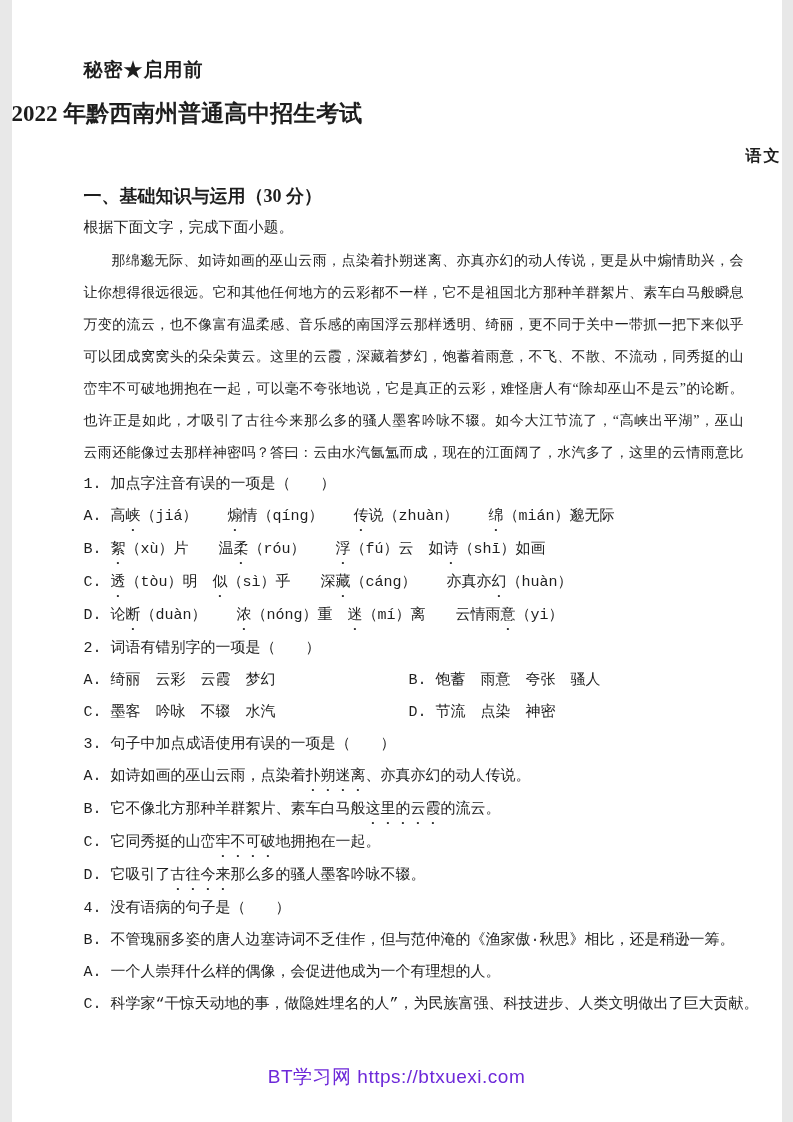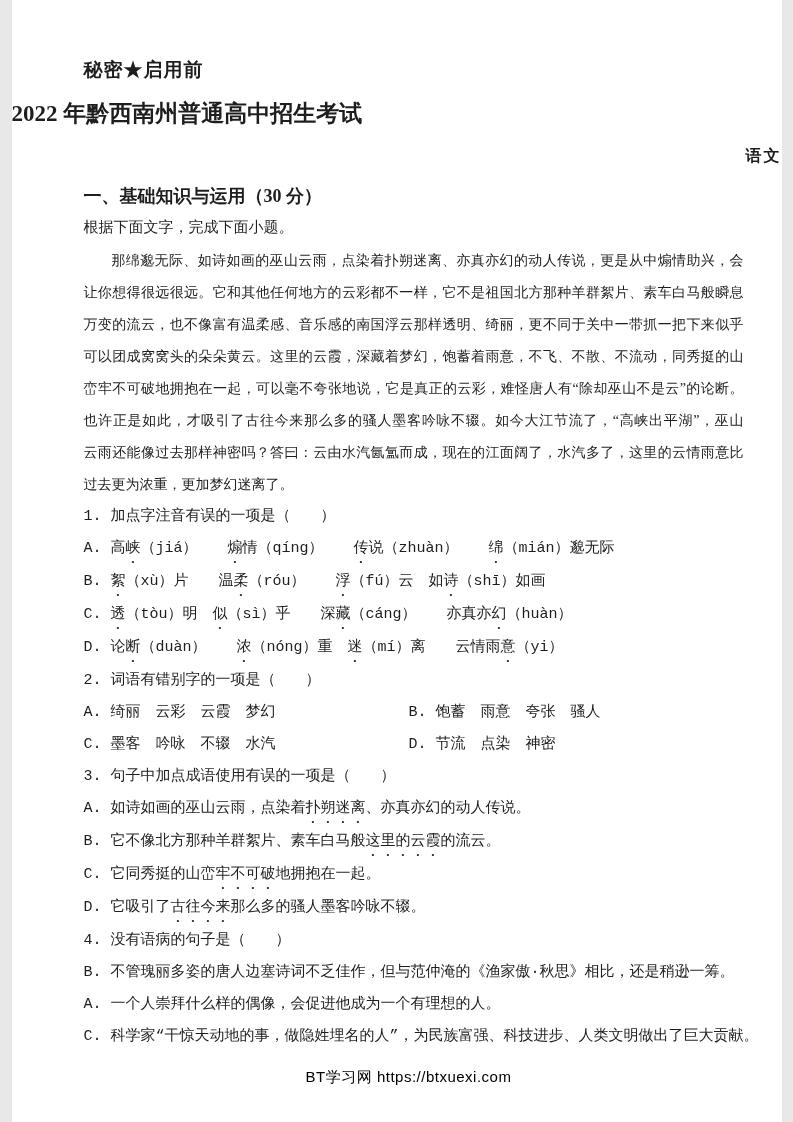--- a/index.html
+++ b/index.html
@@ -74,27 +74,27 @@
   }
   .em-dot {
     -webkit-text-emphasis: filled dot;
     -webkit-text-emphasis-position: under right;
     text-emphasis: filled dot;
     text-emphasis-position: under right;
   }
   .footer {
     position: absolute;
     top: 1066px;
-    left: 12px;
+    left: 0;
     width: 100%;
     text-align: center;
     font-family: "Liberation Sans", "DejaVu Sans", sans-serif;
-    font-size: 15px;
+    font-size: 19px;
     line-height: 22px;
-    color: #000000;
+    color: #6d28d9;
     letter-spacing: 0.5px;
   }
 </style>
 </head>
 <body>
 
 <div class="page">
 
   <div class="classification">秘密★启用前</div>
 
@@ -109,21 +109,20 @@
     <div class="qline">根据下面文字，完成下面小题。</div>
 
     <div class="passage">
       <div class="p-line first">那绵邈无际、如诗如画的巫山云雨，点染着扑朔迷离、亦真亦幻的动人传说，更是从中煽情助兴，会</div>
       <div class="p-line">让你想得很远很远。它和其他任何地方的云彩都不一样，它不是祖国北方那种羊群絮片、素车白马般瞬息</div>
       <div class="p-line">万变的流云，也不像富有温柔感、音乐感的南国浮云那样透明、绮丽，更不同于关中一带抓一把下来似乎</div>
       <div class="p-line">可以团成窝窝头的朵朵黄云。这里的云霞，深藏着梦幻，饱蓄着雨意，不飞、不散、不流动，同秀挺的山</div>
       <div class="p-line">峦牢不可破地拥抱在一起，可以毫不夸张地说，它是真正的云彩，难怪唐人有“除却巫山不是云”的论断。</div>
       <div class="p-line">也许正是如此，才吸引了古往今来那么多的骚人墨客吟咏不辍。如今大江节流了，“高峡出平湖”，巫山</div>
       <div class="p-line">云雨还能像过去那样神密吗？答曰：云由水汽氤氲而成，现在的江面阔了，水汽多了，这里的云情雨意比</div>
-      <div class="p-line last">过去更为浓重，更加梦幻迷离了。</div>
     </div>
 
     <div>
       <div class="qline">1. 加点字注音有误的一项是（　　）</div>
       <div class="qline">A. 高<span class="em-dot">峡</span>（jiá）　　<span class="em-dot">煽</span>情（qíng）　　<span class="em-dot">传</span>说（zhuàn）　　<span class="em-dot">绵</span>（mián）邈无际</div>
       <div class="qline">B. <span class="em-dot">絮</span>（xù）片　　温<span class="em-dot">柔</span>（róu）　　<span class="em-dot">浮</span>（fú）云　如<span class="em-dot">诗</span>（shī）如画</div>
       <div class="qline">C. <span class="em-dot">透</span>（tòu）明　<span class="em-dot">似</span>（sì）乎　　深<span class="em-dot">藏</span>（cáng）　　亦真亦<span class="em-dot">幻</span>（huàn）</div>
       <div class="qline">D. 论<span class="em-dot">断</span>（duàn）　　<span class="em-dot">浓</span>（nóng）重　<span class="em-dot">迷</span>（mí）离　　云情雨<span class="em-dot">意</span>（yi）</div>
     </div>
 

